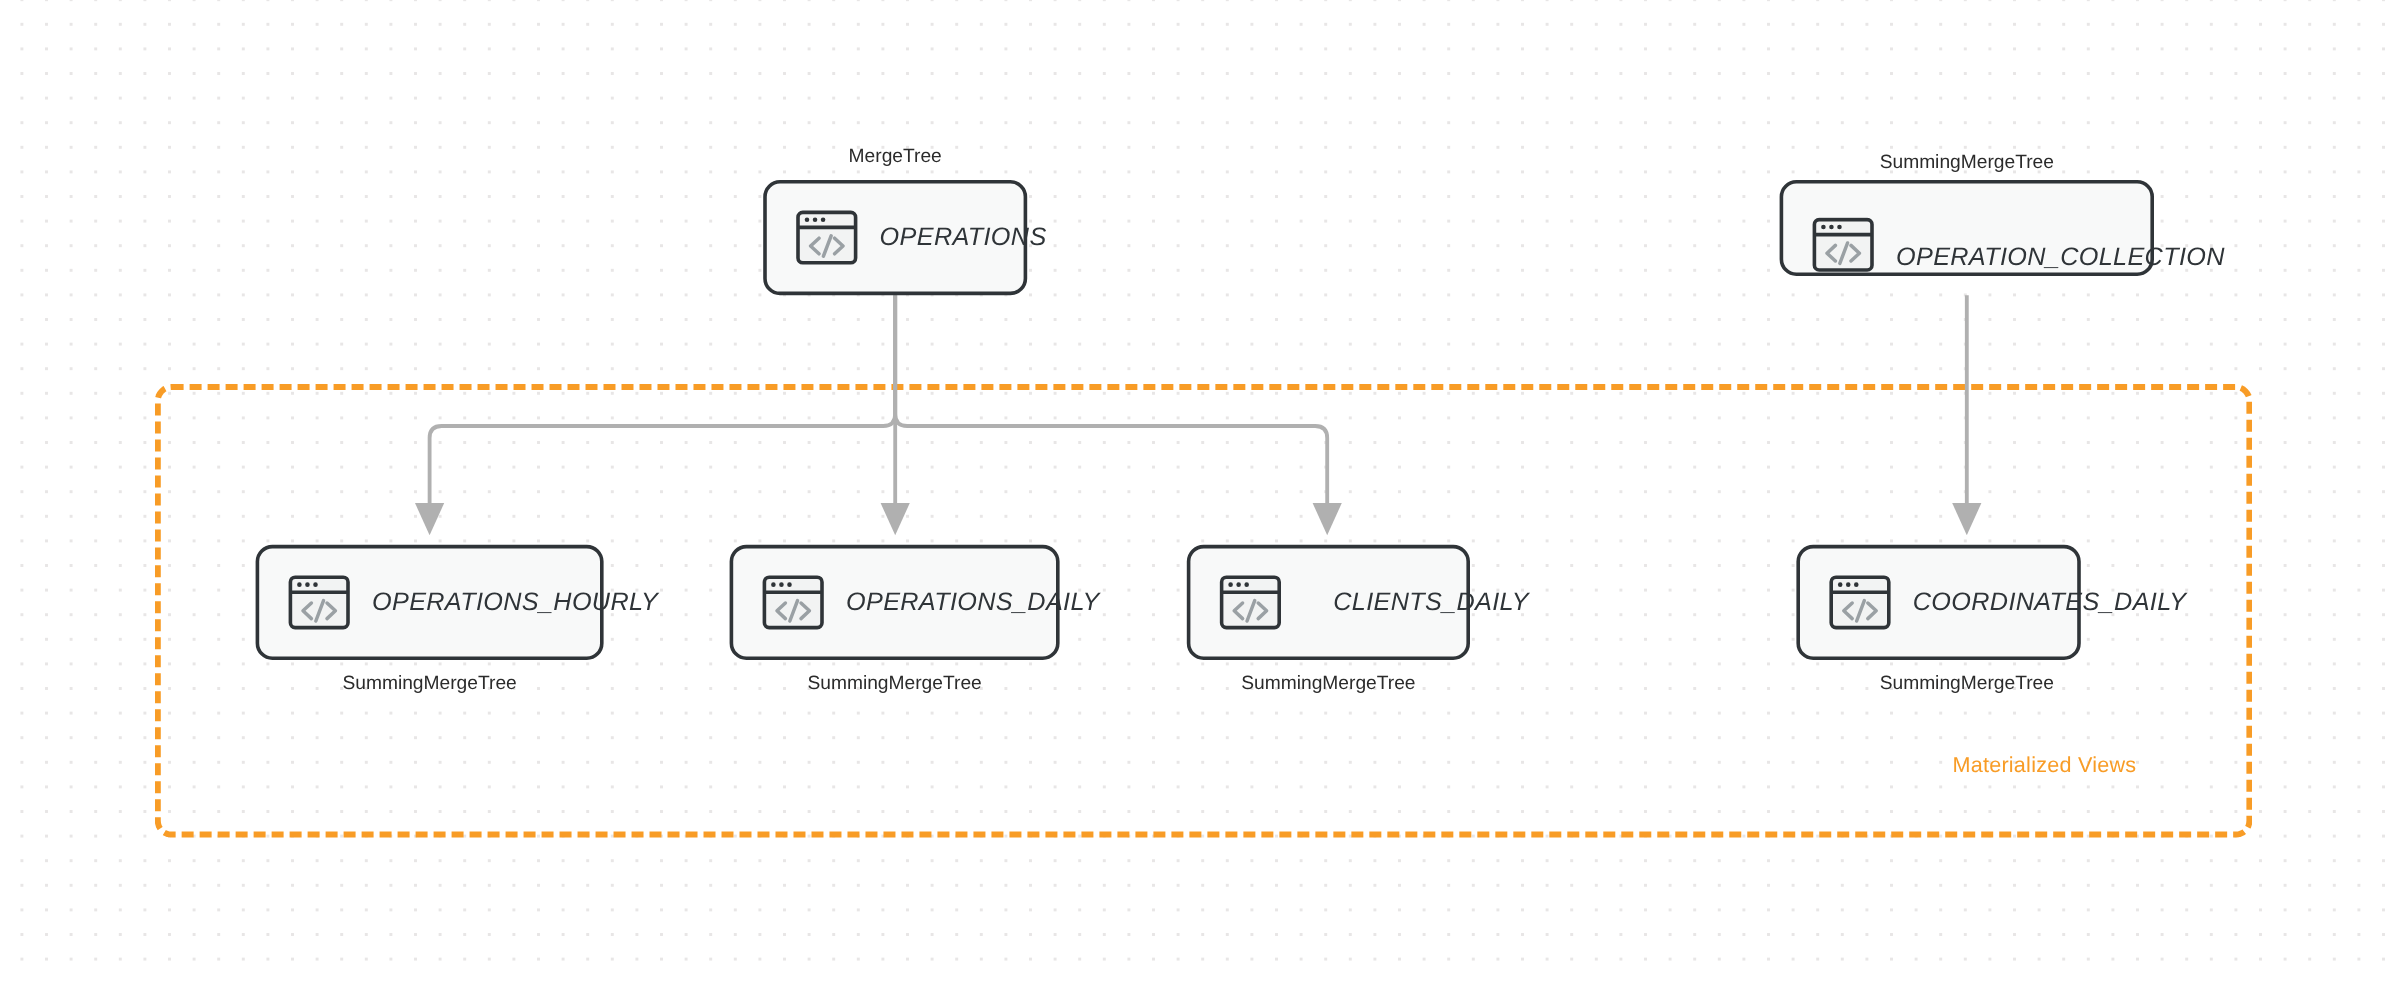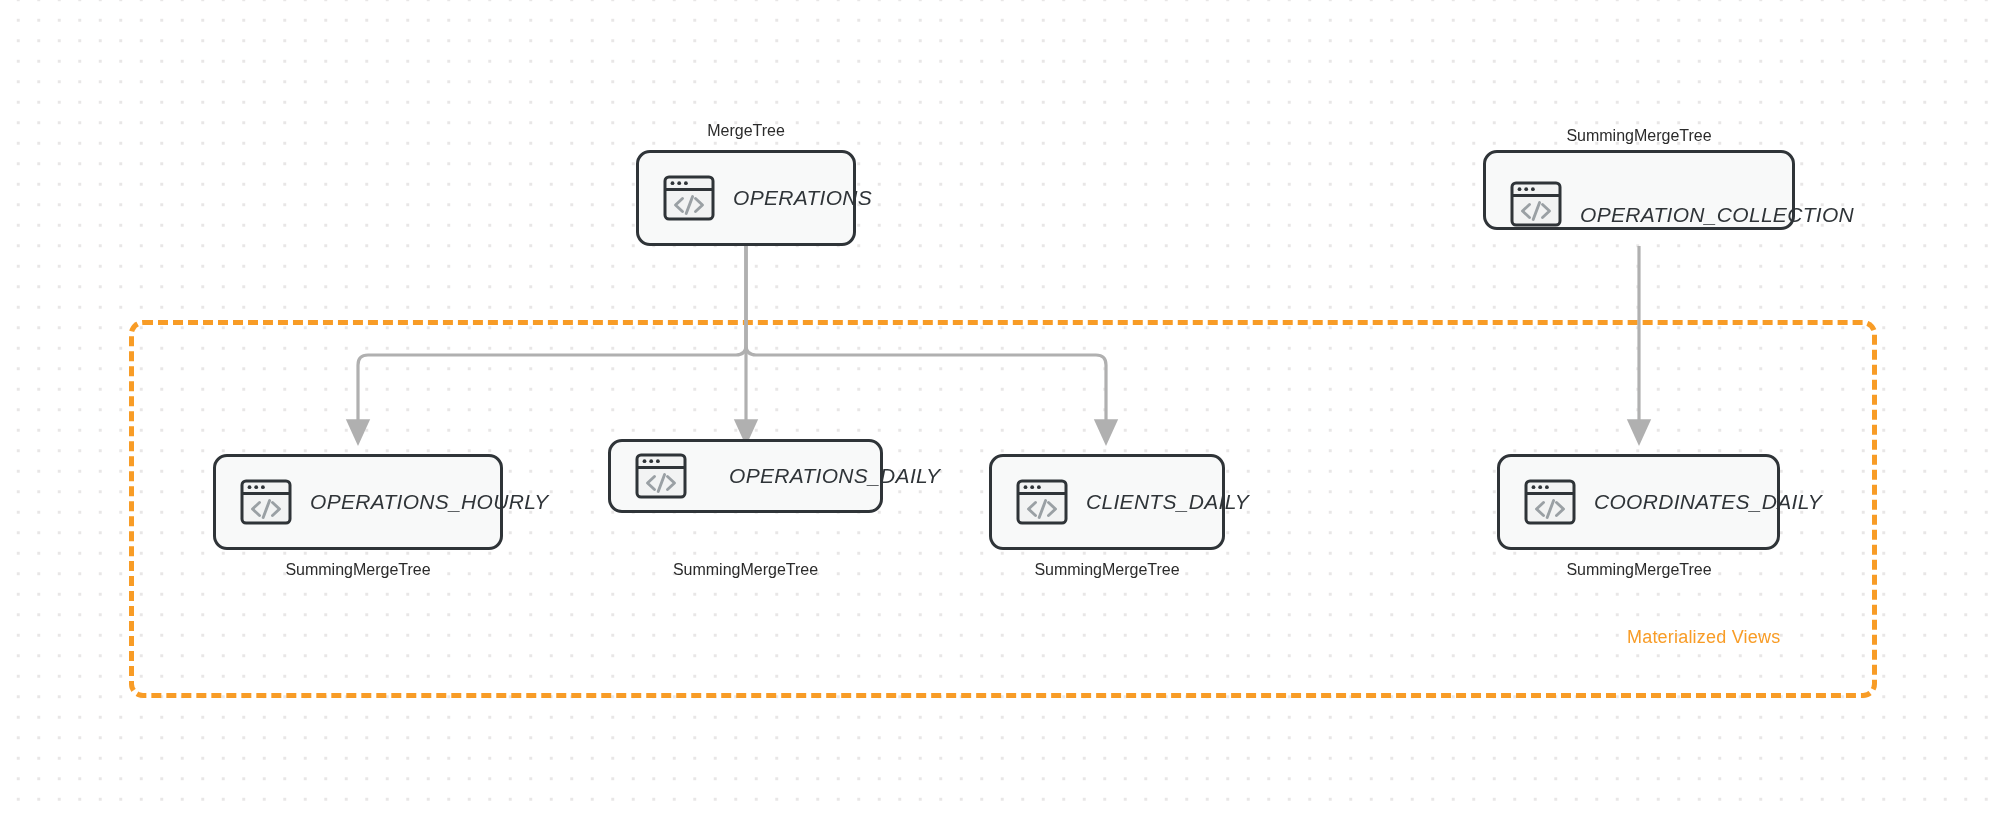--- a/index.html
+++ b/index.html
@@ -141,49 +141,49 @@
             <circle cx="9.5" cy="8.2" r="1.9" fill="#2f3438"></circle>
             <circle cx="16.2" cy="8.2" r="1.9" fill="#2f3438"></circle>
             <circle cx="22.9" cy="8.2" r="1.9" fill="#2f3438"></circle>
             <path d="M 19.5 23.5 L 12.5 30 L 19.5 36.5" fill="none" stroke="#9aa0a4" stroke-width="2.9" stroke-linecap="round" stroke-linejoin="round"></path>
             <path d="M 32.5 23.5 L 39.5 30 L 32.5 36.5" fill="none" stroke="#9aa0a4" stroke-width="2.9" stroke-linecap="round" stroke-linejoin="round"></path>
             <line x1="29.6" y1="21.5" x2="23.2" y2="38.5" stroke="#9aa0a4" stroke-width="2.9" stroke-linecap="round"></line>
           </svg></span>
         <span class="node-label" style="color: rgb(47, 52, 56);">OPERATIONS_HOURLY</span>
       </div>
       <div class="engine-label" style="left: 213px; top: 561px; width: 290px; color: rgb(43, 43, 43);">SummingMergeTree</div>
-      <div class="node" style="left: 608px; top: 439px; width: 275px; height: 74px; border-color: rgb(47, 52, 56); background-color: rgb(248, 249, 249); gap: 24px;">
+      <div class="node" style="left: 608px; top: 454px; width: 275px; height: 96px; border-color: rgb(47, 52, 56); background-color: rgb(248, 249, 249);">
         <span class="node-icon"><svg viewBox="0 0 52 46" width="52" height="46">
             <rect x="2" y="2" width="48" height="42" rx="4" ry="4" fill="#f2f3f3" stroke="#2f3438" stroke-width="3"></rect>
             <line x1="2" y1="14.5" x2="50" y2="14.5" stroke="#2f3438" stroke-width="3"></line>
             <circle cx="9.5" cy="8.2" r="1.9" fill="#2f3438"></circle>
             <circle cx="16.2" cy="8.2" r="1.9" fill="#2f3438"></circle>
             <circle cx="22.9" cy="8.2" r="1.9" fill="#2f3438"></circle>
             <path d="M 19.5 23.5 L 12.5 30 L 19.5 36.5" fill="none" stroke="#9aa0a4" stroke-width="2.9" stroke-linecap="round" stroke-linejoin="round"></path>
             <path d="M 32.5 23.5 L 39.5 30 L 32.5 36.5" fill="none" stroke="#9aa0a4" stroke-width="2.9" stroke-linecap="round" stroke-linejoin="round"></path>
             <line x1="29.6" y1="21.5" x2="23.2" y2="38.5" stroke="#9aa0a4" stroke-width="2.9" stroke-linecap="round"></line>
           </svg></span>
         <span class="node-label" style="color: rgb(47, 52, 56);">OPERATIONS_DAILY</span>
       </div>
       <div class="engine-label" style="left: 608px; top: 561px; width: 275px; color: rgb(43, 43, 43);">SummingMergeTree</div>
-      <div class="node" style="left: 989px; top: 454px; width: 236px; height: 96px; border-color: rgb(47, 52, 56); background-color: rgb(248, 249, 249);">
+      <div class="node" style="left: 989px; top: 454px; width: 236px; height: 96px; border-color: rgb(47, 52, 56); background-color: rgb(248, 249, 249); gap: 25px;">
         <span class="node-icon"><svg viewBox="0 0 52 46" width="52" height="46">
             <rect x="2" y="2" width="48" height="42" rx="4" ry="4" fill="#f2f3f3" stroke="#2f3438" stroke-width="3"></rect>
             <line x1="2" y1="14.5" x2="50" y2="14.5" stroke="#2f3438" stroke-width="3"></line>
             <circle cx="9.5" cy="8.2" r="1.9" fill="#2f3438"></circle>
             <circle cx="16.2" cy="8.2" r="1.9" fill="#2f3438"></circle>
             <circle cx="22.9" cy="8.2" r="1.9" fill="#2f3438"></circle>
             <path d="M 19.5 23.5 L 12.5 30 L 19.5 36.5" fill="none" stroke="#9aa0a4" stroke-width="2.9" stroke-linecap="round" stroke-linejoin="round"></path>
             <path d="M 32.5 23.5 L 39.5 30 L 32.5 36.5" fill="none" stroke="#9aa0a4" stroke-width="2.9" stroke-linecap="round" stroke-linejoin="round"></path>
             <line x1="29.6" y1="21.5" x2="23.2" y2="38.5" stroke="#9aa0a4" stroke-width="2.9" stroke-linecap="round"></line>
           </svg></span>
         <span class="node-label" style="color: rgb(47, 52, 56);">CLIENTS_DAILY</span>
       </div>
       <div class="engine-label" style="left: 960px; top: 561px; width: 294px; color: rgb(43, 43, 43);">SummingMergeTree</div>
-      <div class="node" style="left: 1497px; top: 454px; width: 283px; height: 96px; border-color: rgb(47, 52, 56); background-color: rgb(248, 249, 249);">
+      <div class="node" style="left: 1497px; top: 454px; width: 237px; height: 96px; border-color: rgb(47, 52, 56); background-color: rgb(248, 249, 249);">
         <span class="node-icon"><svg viewBox="0 0 52 46" width="52" height="46">
             <rect x="2" y="2" width="48" height="42" rx="4" ry="4" fill="#f2f3f3" stroke="#2f3438" stroke-width="3"></rect>
             <line x1="2" y1="14.5" x2="50" y2="14.5" stroke="#2f3438" stroke-width="3"></line>
             <circle cx="9.5" cy="8.2" r="1.9" fill="#2f3438"></circle>
             <circle cx="16.2" cy="8.2" r="1.9" fill="#2f3438"></circle>
             <circle cx="22.9" cy="8.2" r="1.9" fill="#2f3438"></circle>
             <path d="M 19.5 23.5 L 12.5 30 L 19.5 36.5" fill="none" stroke="#9aa0a4" stroke-width="2.9" stroke-linecap="round" stroke-linejoin="round"></path>
             <path d="M 32.5 23.5 L 39.5 30 L 32.5 36.5" fill="none" stroke="#9aa0a4" stroke-width="2.9" stroke-linecap="round" stroke-linejoin="round"></path>
             <line x1="29.6" y1="21.5" x2="23.2" y2="38.5" stroke="#9aa0a4" stroke-width="2.9" stroke-linecap="round"></line>
           </svg></span>

